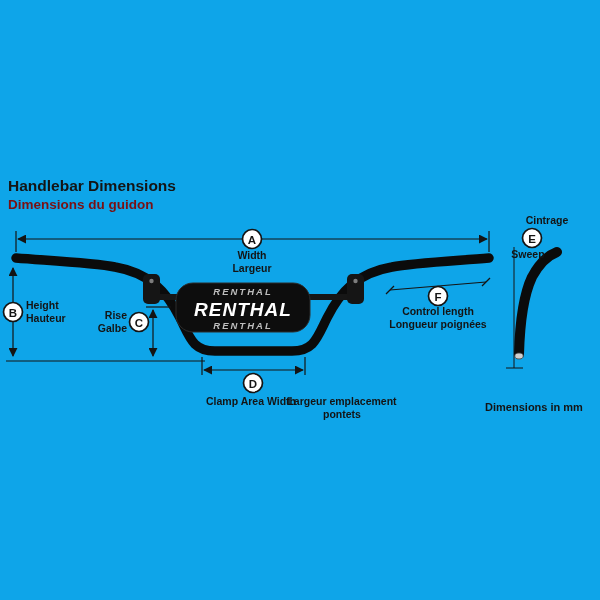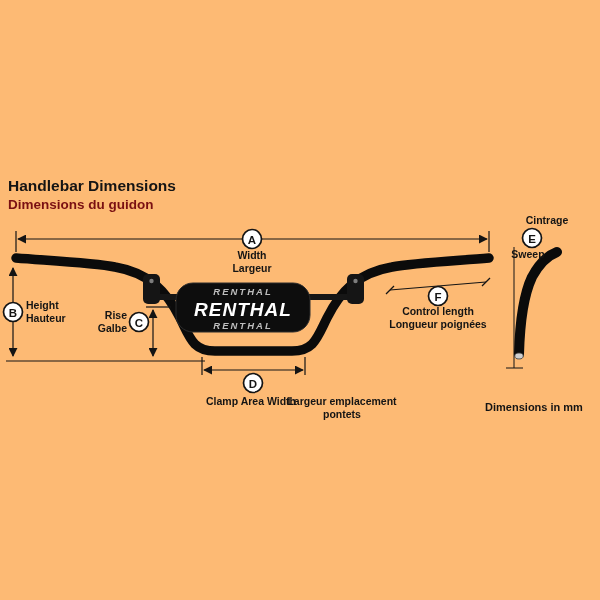--- a/index.html
+++ b/index.html
@@ -1,19 +1,19 @@
 <!DOCTYPE html>
 <html><head>
 <meta charset="utf-8">
 <style>
   html, body { margin:0; padding:0; background:#ffffff; }
   .canvas {
     position:relative;
     width:600px; height:600px;
-    background:#fdba74;
+    background:#0ea5e9;
     font-family:"Liberation Sans", sans-serif;
     overflow:hidden;
   }
   svg { display:block; }
   svg text { fill:#141414; font-family:"Liberation Sans", sans-serif; }
   .title    { font-size:15.5px; font-weight:bold; }
   .subtitle { font-size:13.5px; font-weight:bold; fill:#7a1012; }
   .dim-label { font-size:10.5px; font-weight:bold; }
   .badge        { fill:#ffffff; stroke:#141414; stroke-width:1.7; }
   .badge-letter { font-size:11.5px; font-weight:bold; }

